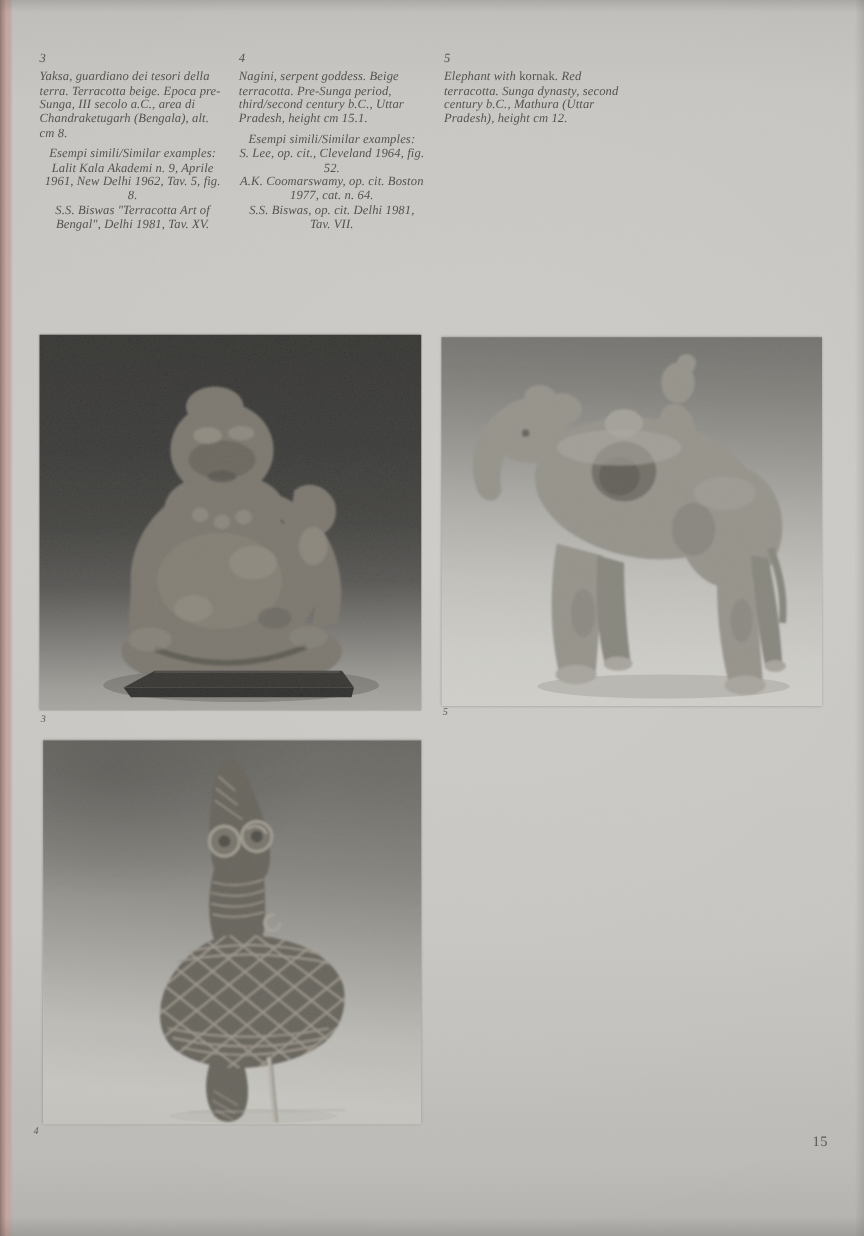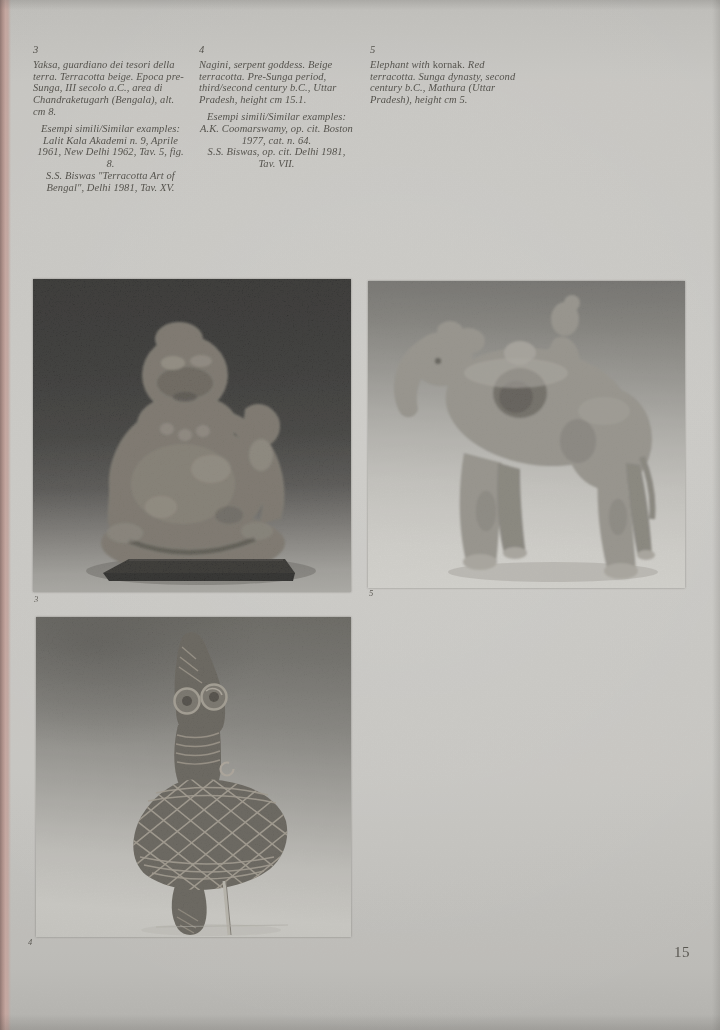--- a/index.html
+++ b/index.html
@@ -50,21 +50,21 @@
   .page-grain{position:absolute;inset:0;opacity:0.09;pointer-events:none;z-index:40;}
   .figlabel{
     position:absolute;font-style:italic;font-size:8.5px;color:#57554f;
     line-height:9px;
   }
   #flab3{left:34px;top:595px;}
   #flab5{left:369px;top:589px;}
   #flab4{left:28px;top:938px;}
   .pagenum{
     position:absolute;left:660px;top:944px;width:30px;text-align:right;
-    font-size:15px;color:#504e48;letter-spacing:0.5px;
+    font-size:12px;color:#504e48;letter-spacing:0.5px;
   }
 </style>
 </head>
 <body>
 
 <svg width="0" height="0" style="position:absolute" aria-hidden="true">
   <defs>
     <filter id="soften" x="-15%" y="-15%" width="130%" height="130%">
       <feGaussianBlur stdDeviation="1.1"></feGaussianBlur>
     </filter>
@@ -92,28 +92,29 @@
       <span class="ref">Lalit Kala Akademi n. 9, Aprile 1961, New Delhi 1962, Tav. 5, fig. 8.</span>
       <span class="ref">S.S. Biswas "Terracotta Art of Bengal", Delhi 1981, Tav. XV.</span>
     </p>
   </div>
 
   <div class="col" id="col2">
     <p class="num">4</p>
     <p>Nagini, serpent goddess. Beige terracotta. Pre-Sunga period, third/second century b.C., Uttar Pradesh, height cm 15.1.</p>
     <p>
       <span class="ref">Esempi simili/Similar examples:</span>
+      <span class="ref">S. Lee, op. cit., Cleveland 1964, fig. 52.</span>
       <span class="ref">A.K. Coomarswamy, op. cit. Boston 1977, cat. n. 64.</span>
       <span class="ref">S.S. Biswas, op. cit. Delhi 1981, Tav. VII.</span>
     </p>
   </div>
 
   <div class="col" id="col3">
     <p class="num">5</p>
-    <p><span>Elephant with </span><span class="roman">kornak</span><span>. Red terracotta. Sunga dynasty, second century b.C., Mathura (Uttar Pradesh), height cm 5.</span></p>
+    <p><span>Elephant with </span><span class="roman">kornak</span><span>. Red terracotta. Sunga dynasty, second century b.C., Mathura (Uttar Pradesh), height cm 12.</span></p>
   </div>
 
   <div class="photo" id="photo1">
     <svg viewBox="0 0 318 313" width="318" height="313">
       <ellipse cx="168" cy="292" rx="115" ry="14" fill="#504e49" opacity="0.45"></ellipse>
       <g filter="url(#soften)">
         <g fill="#6f6a61">
           <ellipse cx="146" cy="60" rx="24" ry="17"></ellipse>
           <ellipse cx="152" cy="96" rx="43" ry="40"></ellipse>
           <ellipse cx="154" cy="145" rx="50" ry="30"></ellipse>

